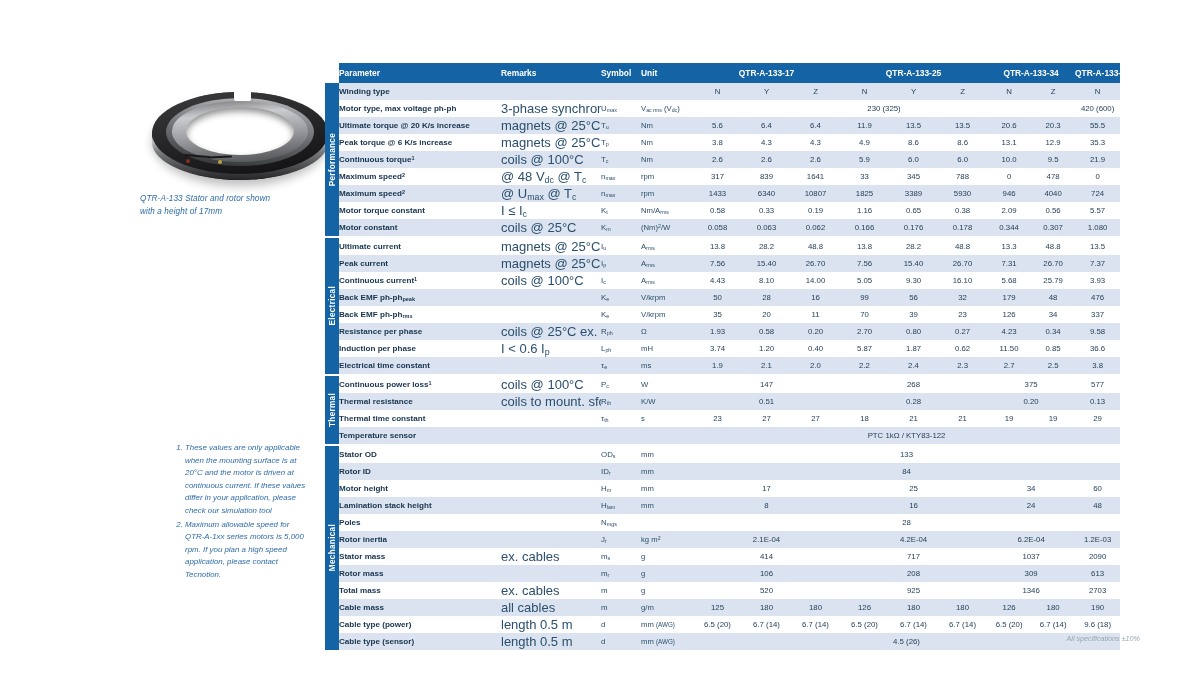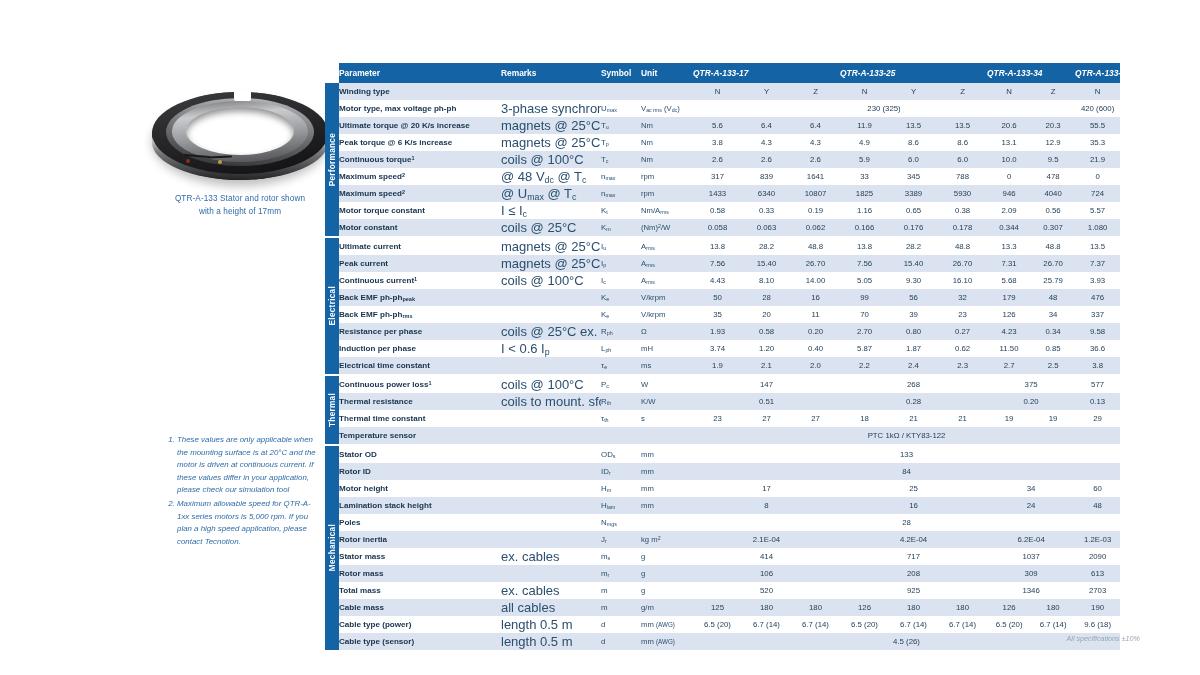--- a/index.html
+++ b/index.html
@@ -120,39 +120,39 @@
     width: 4px; height: 4px; border-radius: 50%;
   }
   .wire-tip-red { left: 38px; top: 75px; background: #8d2d22; }
   .wire-tip-yel { left: 70px; top: 76px; background: #b9a23d; }
 
   .figure-caption {
     position: absolute;
     left: 140px;
     top: 193px;
     width: 200px;
-    text-align: center;
     font-size: 8.2px;
+    font-style: italic;
     color: #2f6ca8;
     line-height: 12.5px;
     letter-spacing: 0.1px;
   }
 
   .footnotes {
     position: absolute;
     left: 168px;
     top: 434px;
     width: 150px;
     font-size: 7.9px;
     font-style: italic;
     color: #2f6ca8;
     line-height: 12.6px;
   }
   .footnotes ol {
-    margin: 0;
+    margin: 8px;
     padding-left: 9px;
     list-style-position: outside;
   }
   .footnotes li {
     margin-bottom: 1px;
   }
 
   
   .table-zone {
     position: absolute;
@@ -181,21 +181,21 @@
     background: #1464a5;
     color: #ffffff;
     font-weight: bold;
     font-size: 8.4px;
     height: 20px;
     line-height: 20px;
     padding-left: 5px;
     border-right: 1px solid #ffffff;
     text-align: left;
   }
-  .hdr-cell.ctr { text-align: left; padding-left: 0; font-style: italic; }
+  .hdr-cell.ctr { text-align: center; padding-left: 0; }
   .hdr-blank { background: #ffffff; border: 0; }
 
   
   .sect-tab {
     background: #1464a5;
     width: 14px;
     color: #ffffff;
     font-weight: bold;
     font-size: 8.2px;
     letter-spacing: 0.3px;

